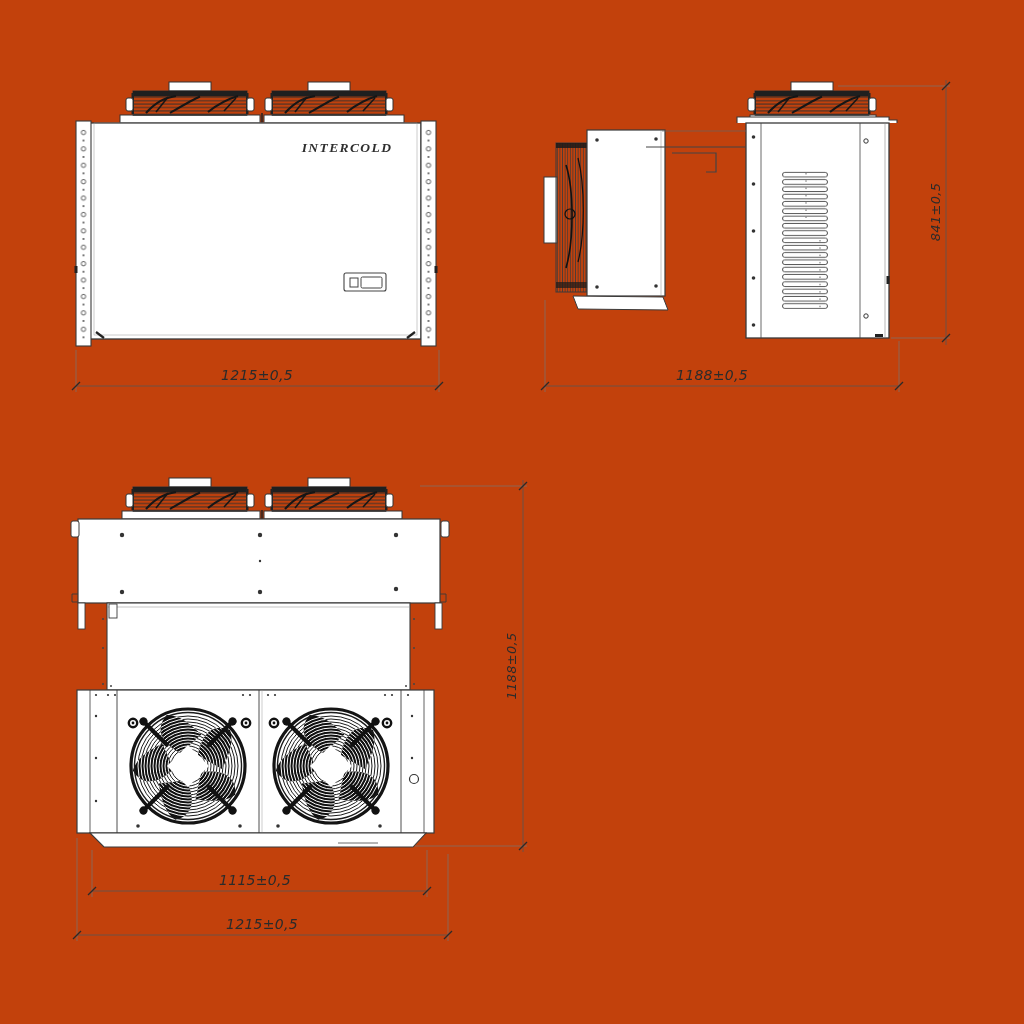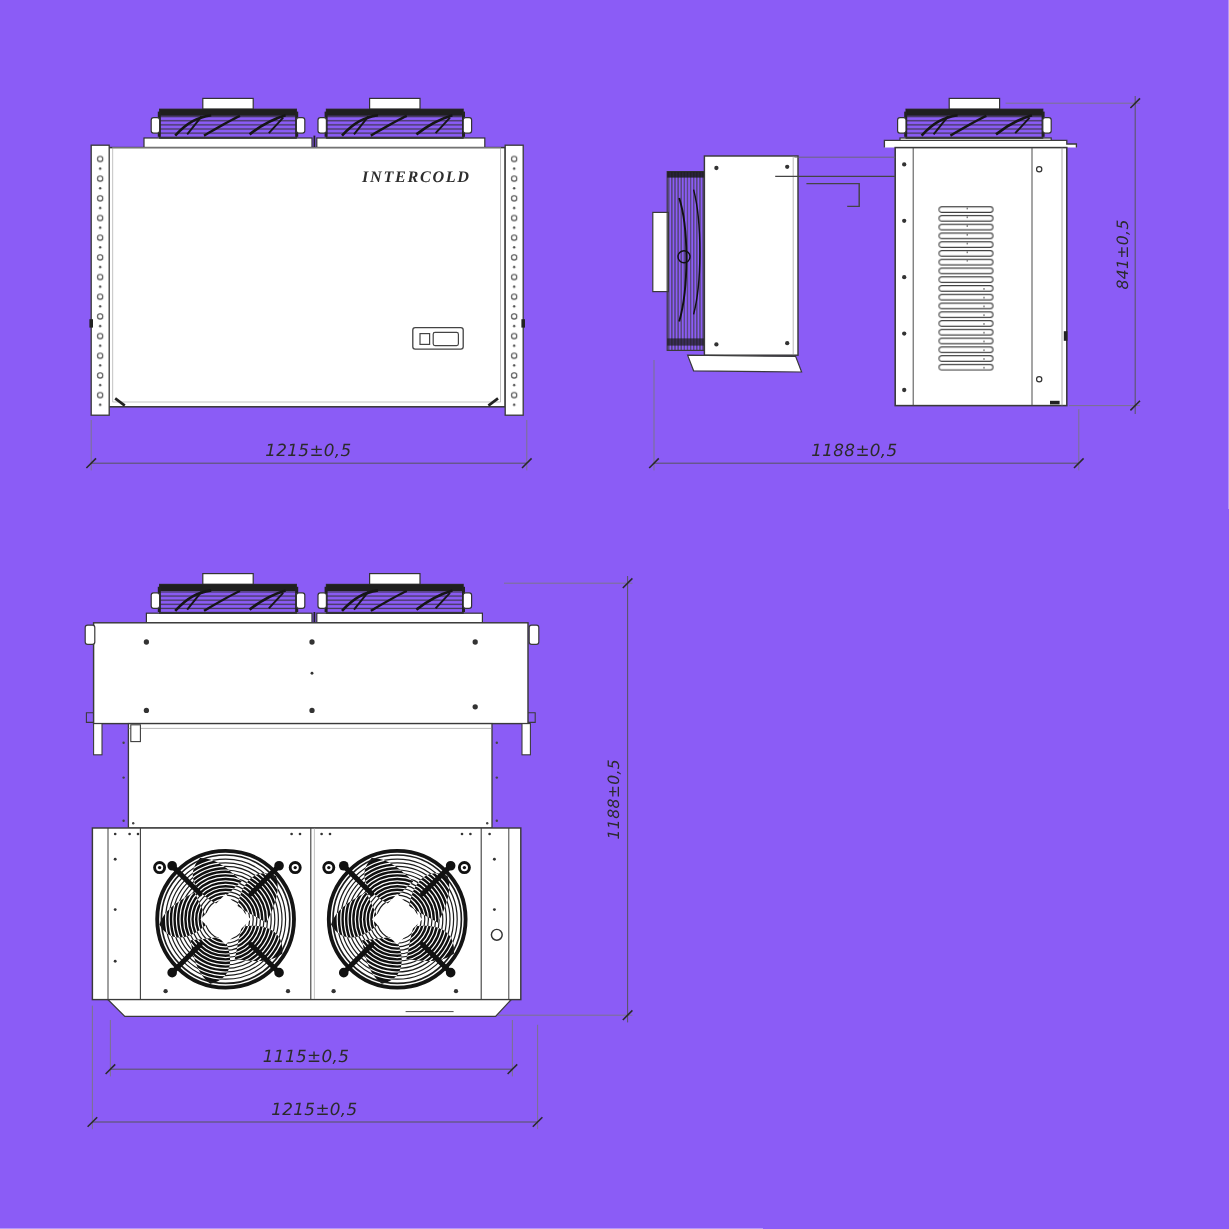--- a/index.html
+++ b/index.html
@@ -1,16 +1,16 @@
 <!DOCTYPE html>
 <html><head>
 <meta charset="utf-8">
 <style>
   html,body{margin:0;padding:0;background:#ffffff;}
-  .sheet{width:1024px;height:1024px;background:#8b5cf6;position:relative;overflow:hidden;}
+  .sheet{width:1024px;height:1024px;background:#c2410c;position:relative;overflow:hidden;}
   svg{display:block;}
   .dim{font-family:"DejaVu Sans",sans-serif;font-style:italic;font-size:14px;fill:#2b2b2b;letter-spacing:.3px;}
   .dimv{font-family:"DejaVu Sans",sans-serif;font-style:italic;font-size:13px;fill:#2b2b2b;letter-spacing:.3px;}
   .brand{font-family:"Liberation Serif",serif;font-style:italic;font-weight:bold;font-size:13.5px;fill:#2e2e2e;letter-spacing:1.4px;}
 </style>
 </head>
 <body>
 
 <div class="sheet">
 <svg width="1024" height="1024" viewBox="0 0 1024 1024">

